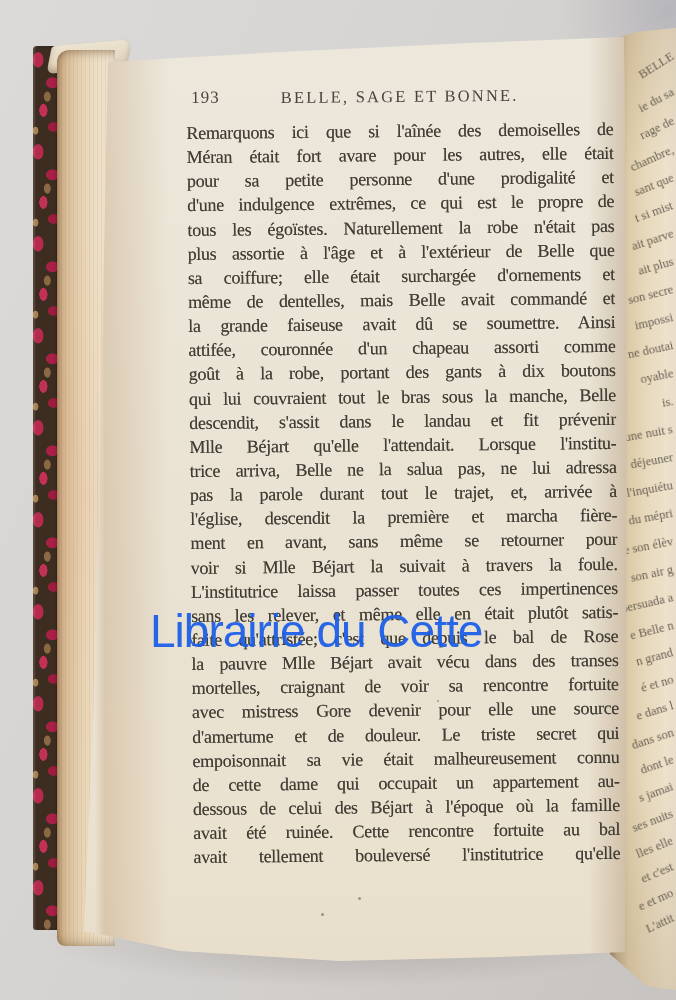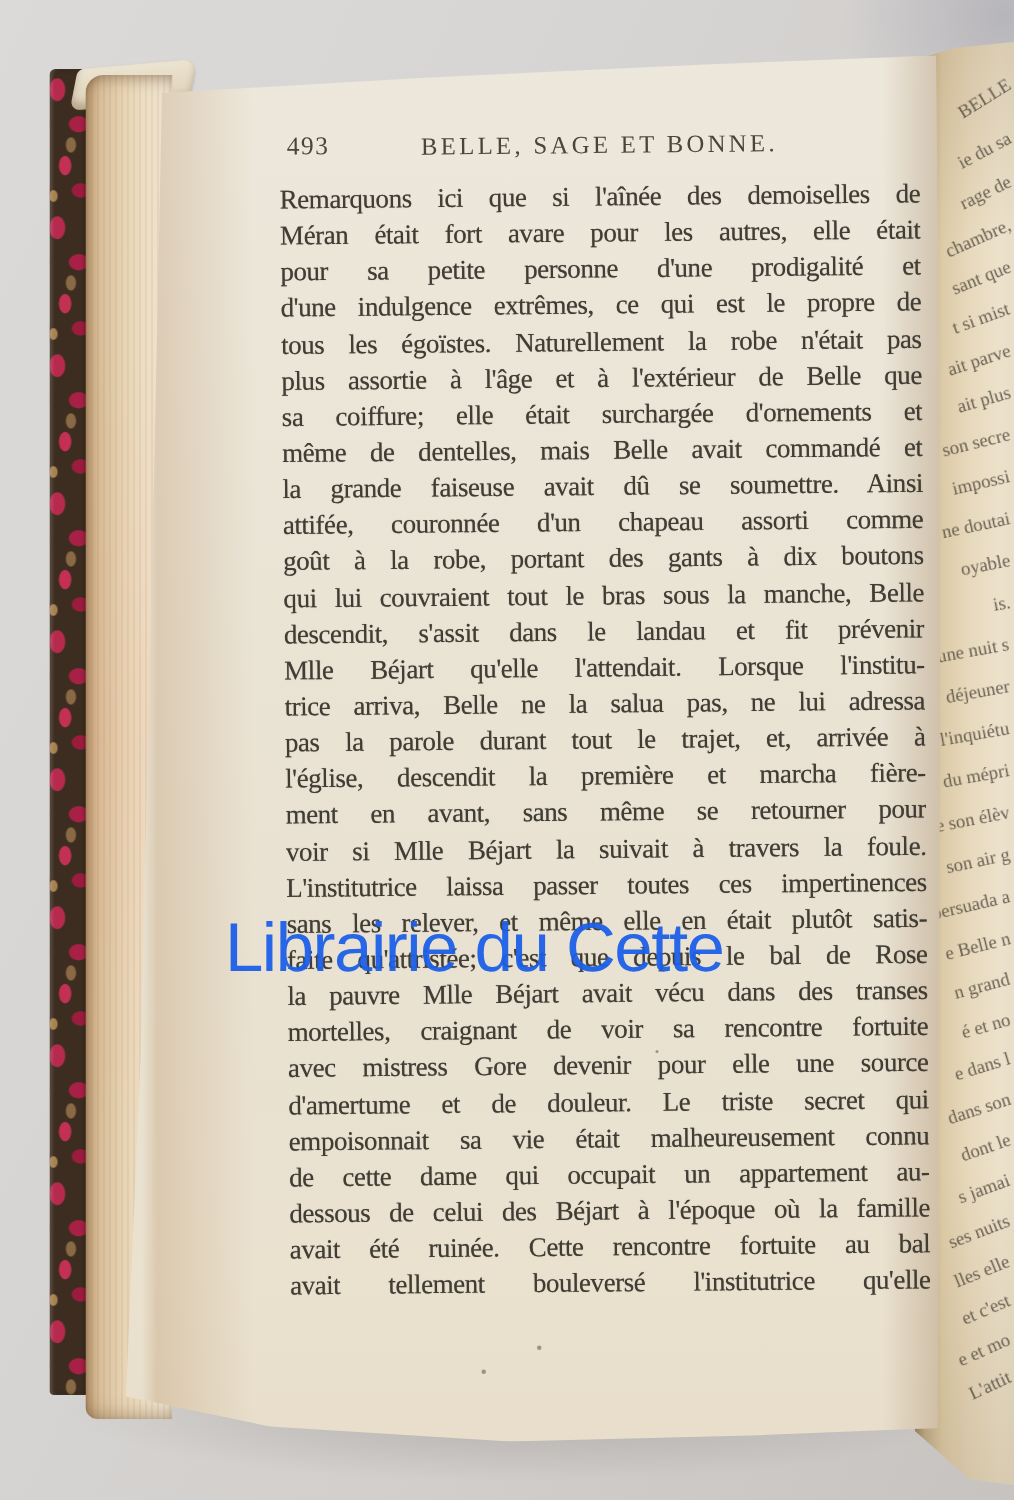--- a/index.html
+++ b/index.html
@@ -155,21 +155,21 @@
   <span class="frag" style="top:884px;--r:-25deg">L'attit</span>
 </div>
 
 <div class="main-page">
   <div class="speck" style="left:358px;top:897px"></div>
   <div class="speck" style="left:321px;top:913px"></div>
   <div class="speck" style="left:437px;top:700px;width:2px;height:2px"></div>
 
   <div class="text-block">
     <div class="pg-header">
-      <span class="page-number">493</span>
+      <span class="page-number">193</span>
       <div class="running-title">BELLE, SAGE ET BONNE.</div>
     </div>
     <div class="body-text">
       <div class="line">Remarquons ici que si l'aînée des demoiselles de</div>
       <div class="line">Méran était fort avare pour les autres, elle était</div>
       <div class="line">pour sa petite personne d'une prodigalité et</div>
       <div class="line">d'une indulgence extrêmes, ce qui est le propre de</div>
       <div class="line">tous les égoïstes. Naturellement la robe n'était pas</div>
       <div class="line">plus assortie à l'âge et à l'extérieur de Belle que</div>
       <div class="line">sa coiffure; elle était surchargée d'ornements et</div>

